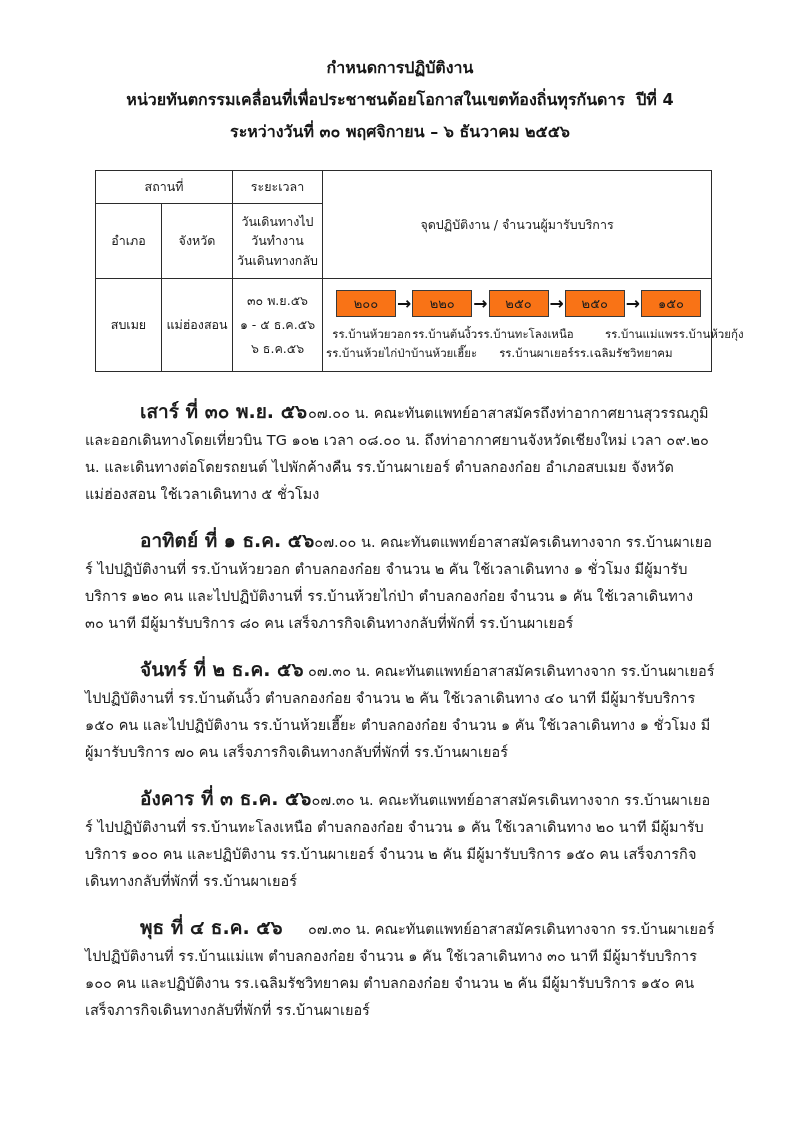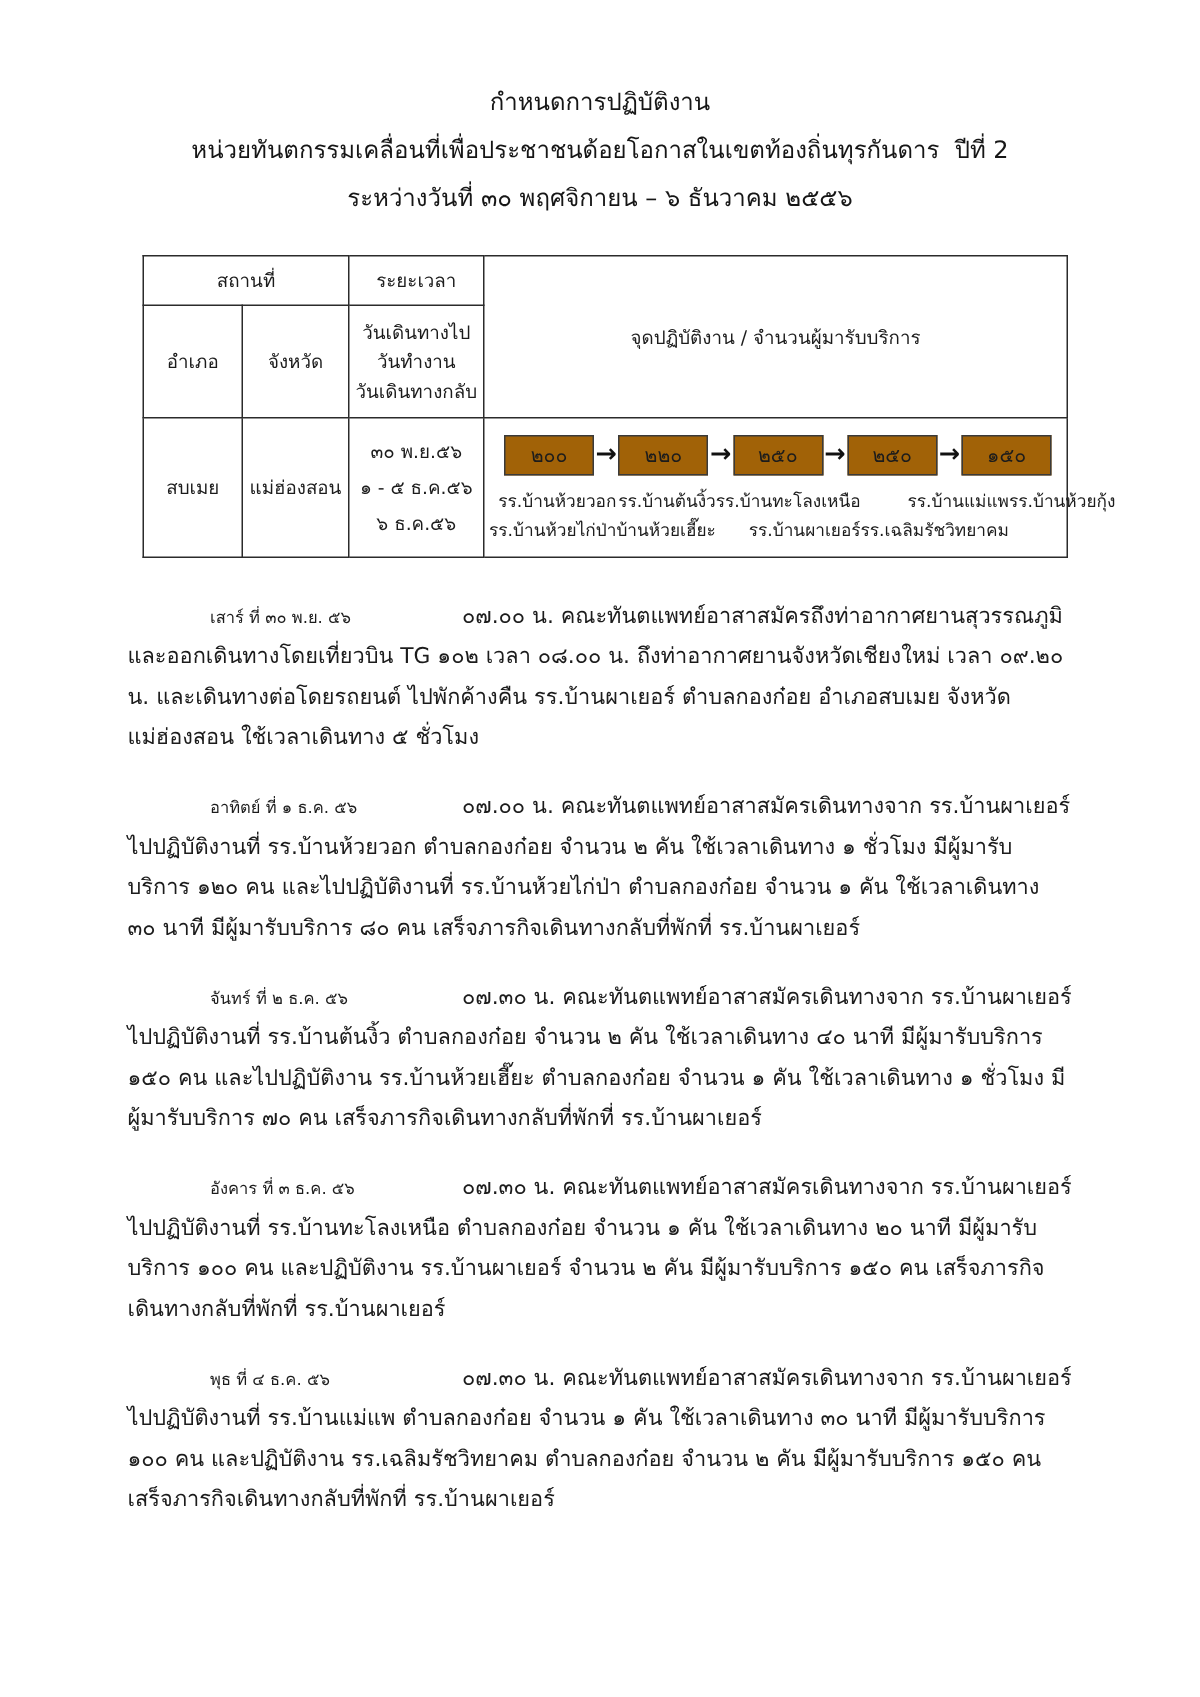--- a/index.html
+++ b/index.html
@@ -5,21 +5,21 @@
   html,body{margin:0;padding:0;}
   body{
     width:800px;height:1131px;background:#ffffff;color:#1c1c1c;
     font-family:"DejaVu Sans","Liberation Sans",sans-serif;
     overflow:hidden;
   }
   .page{padding:52px 85px 0 85px;width:630px;}
   
   .title-block{text-align:center;}
   .title-line{
-    font-weight:normal;font-size:16px;line-height:32px;
+    font-weight:bold;font-size:16px;line-height:32px;
     white-space:pre-wrap;color:#161616;
   }
   
   table.schedule{
     border-collapse:collapse;margin:22px 0 0 10px;width:616px;
     table-layout:fixed;
   }
   table.schedule td,table.schedule th{
     border:1.6px solid #2b2b2b;padding:2px 3px;
     font-size:12.5px;font-weight:normal;vertical-align:middle;text-align:center;
@@ -28,51 +28,51 @@
   }
   th.hdr{font-weight:bold;font-size:13px;}
   th.subhdr{font-weight:bold;font-size:12.5px;line-height:1.55;}
   th.plain{font-weight:normal;}
   td.toprow{vertical-align:top;padding-top:8px;line-height:1.9;}
   td.flow-cell{vertical-align:top;padding:8px 6px 6px 6px;}
   .flow-boxes{display:flex;align-items:center;justify-content:space-between;padding:2px 8px 0 10px;}
   .flow-box{
     border:1.6px solid #3a3a3a;min-width:50px;height:25px;
     display:flex;align-items:center;justify-content:center;
-    font-size:13px;padding:0 4px;background:#a16207;
+    font-size:13px;padding:0 4px;background:#f97316;
   }
   .flow-arrow{font-size:17px;font-weight:bold;color:#111;line-height:1;padding:0 1px;}
   .flow-schools{display:flex;margin-top:8px;}
   .school-col{flex:1;text-align:right;}
   .school-name{font-size:11.5px;line-height:1.6;white-space:nowrap;}
   
   .days{margin-top:26px;}
   .day-block{margin:0 0 19px 0;}
   .day-para{
     margin:0;font-size:14.5px;line-height:27px;
     text-indent:55px;white-space:normal;
   }
   .day-label{
-    font-weight:normal;display:inline-block;min-width:168px;
-    text-indent:0;font-size:11px;
+    font-weight:bold;display:inline-block;min-width:168px;
+    text-indent:0;font-size:19px;
   }
   .day-text{white-space:pre-wrap;}
   .day-extra{
     margin:0;font-size:14.5px;line-height:27px;
     text-indent:260px;white-space:normal;
   }
 </style>
 </head>
 <body>
 
 <div class="page">
 
   <div class="title-block">
     <div class="title-line">กำหนดการปฏิบัติงาน</div>
-    <div class="title-line">หน่วยทันตกรรมเคลื่อนที่เพื่อประชาชนด้อยโอกาสในเขตท้องถิ่นทุรกันดาร  ปีที่ 2</div>
+    <div class="title-line">หน่วยทันตกรรมเคลื่อนที่เพื่อประชาชนด้อยโอกาสในเขตท้องถิ่นทุรกันดาร  ปีที่ 4</div>
     <div class="title-line">ระหว่างวันที่ ๓๐ พฤศจิกายน – ๖ ธันวาคม ๒๕๕๖</div>
   </div>
 
   <table class="schedule">
     <colgroup>
       <col style="width:66px">
         <col style="width:71px">
         <col style="width:90px">
         <col style="width:389px">
     </colgroup>

